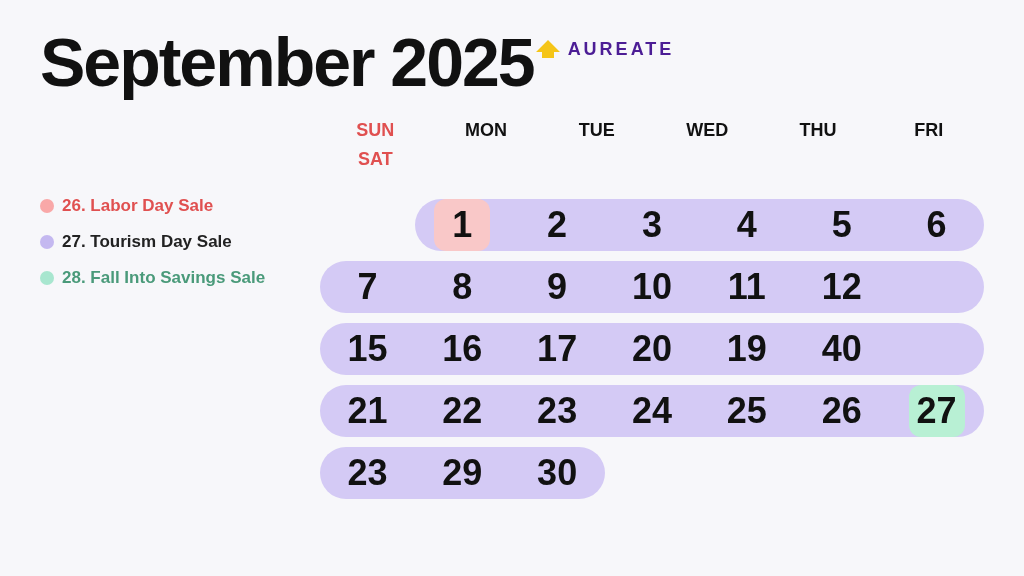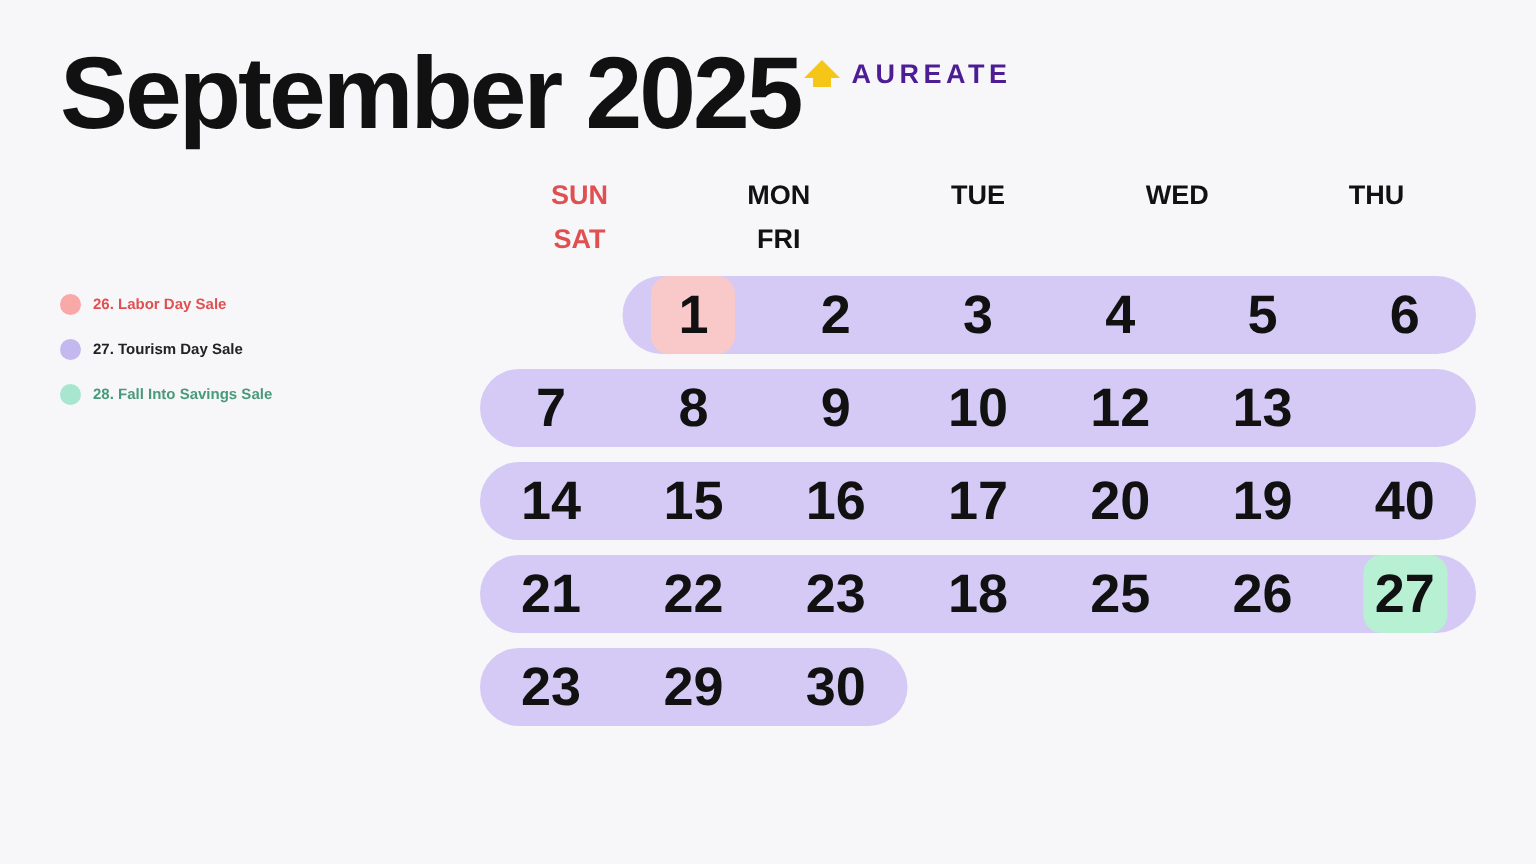--- a/index.html
+++ b/index.html
@@ -58,21 +58,21 @@
     #legend {
       width: 280px;
       padding-top: 80px;
       flex-shrink: 0;
     }
 
     .legend-item {
       display: flex;
       align-items: center;
       margin-bottom: 16px;
-      font-size: 10px;
+      font-size: 17px;
       font-weight: 600;
       color: #222;
     }
 
     .legend-dot {
       width: 14px;
       height: 14px;
       border-radius: 50%;
       margin-right: 8px;
       flex-shrink: 0;
@@ -83,22 +83,22 @@
     .dot-green { background: #a8e6cf; }
 
     
     #calendar {
       flex: 1;
     }
 
     
     .cal-header {
       display: grid;
-      grid-template-columns: repeat(5, 1fr);
-      margin-bottom: 7px;
+      grid-template-columns: repeat(6, 1fr);
+      margin-bottom: 22px;
     }
 
     .day-name {
       text-align: center;
       font-size: 18px;
       font-weight: 900;
       padding: 4px 0;
     }
 
     .day-name.sun { color: #e05050; }
@@ -185,22 +185,22 @@
   </div>
 
   <div id="calendar">
 
     <div class="cal-header">
       <div class="day-name sun">SUN</div>
       <div class="day-name weekday">MON</div>
       <div class="day-name weekday">TUE</div>
       <div class="day-name weekday">WED</div>
       <div class="day-name weekday">THU</div>
+      <div class="day-name weekday">FRI</div>
       <div class="day-name sat">SAT</div>
-      <div class="day-name weekday">FRI</div>
     </div>
 
     <div class="cal-row">
 
       <div style="position:absolute;left:calc(1/7*100%);right:0;top:50%;transform:translateY(-50%);height:52px;border-radius:26px;background:#d4caf5;z-index:0;"></div>
       <div class="cal-day empty"></div>
       <div class="cal-day has-bg bg-pink">
         <div class="day-bg"></div>
         1
       </div>
@@ -210,41 +210,40 @@
       <div class="cal-day">5</div>
       <div class="cal-day">6</div>
     </div>
 
     <div class="cal-row">
       <div class="row-highlight"></div>
       <div class="cal-day">7</div>
       <div class="cal-day">8</div>
       <div class="cal-day">9</div>
       <div class="cal-day">10</div>
+      <div class="cal-day">11</div>
       <div class="cal-day">12</div>
-      <div class="cal-day">13</div>
     </div>
 
     <div class="cal-row">
       <div class="row-highlight"></div>
-      <div class="cal-day">14</div>
       <div class="cal-day">15</div>
       <div class="cal-day">16</div>
       <div class="cal-day">17</div>
       <div class="cal-day">20</div>
       <div class="cal-day">19</div>
       <div class="cal-day">40</div>
     </div>
 
     <div class="cal-row">
       <div class="row-highlight"></div>
       <div class="cal-day">21</div>
       <div class="cal-day">22</div>
       <div class="cal-day">23</div>
-      <div class="cal-day">18</div>
+      <div class="cal-day">24</div>
       <div class="cal-day">25</div>
       <div class="cal-day">26</div>
       <div class="cal-day has-bg bg-green">
         <div class="day-bg"></div>
         27
       </div>
     </div>
 
     <div class="cal-row">
 

